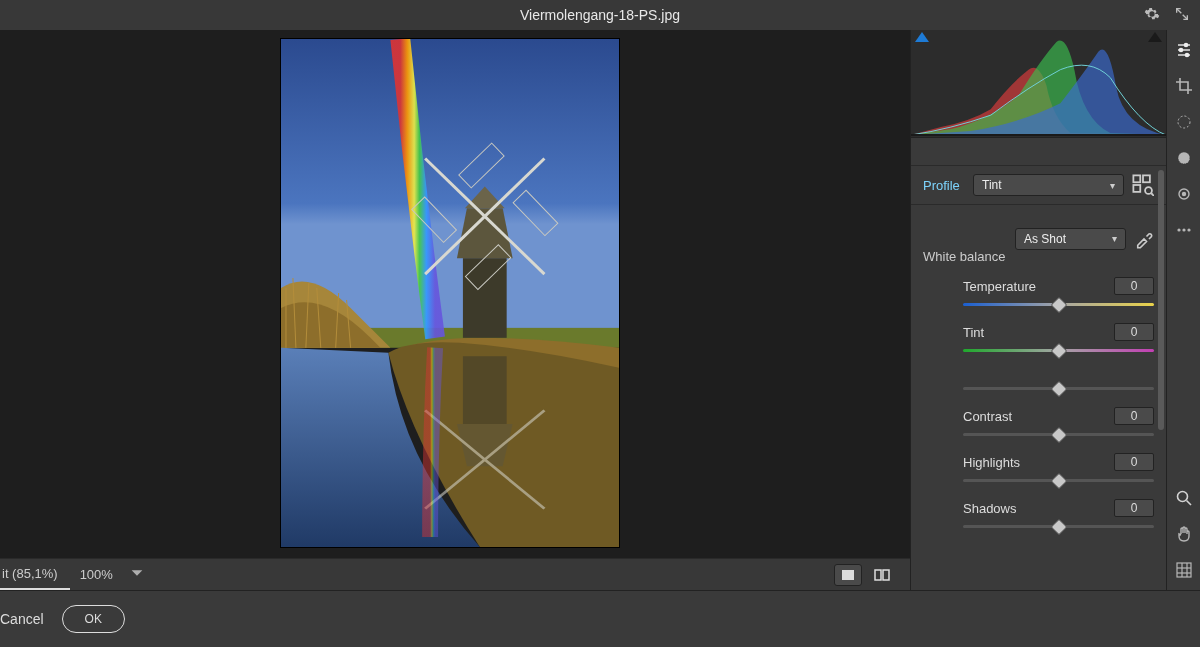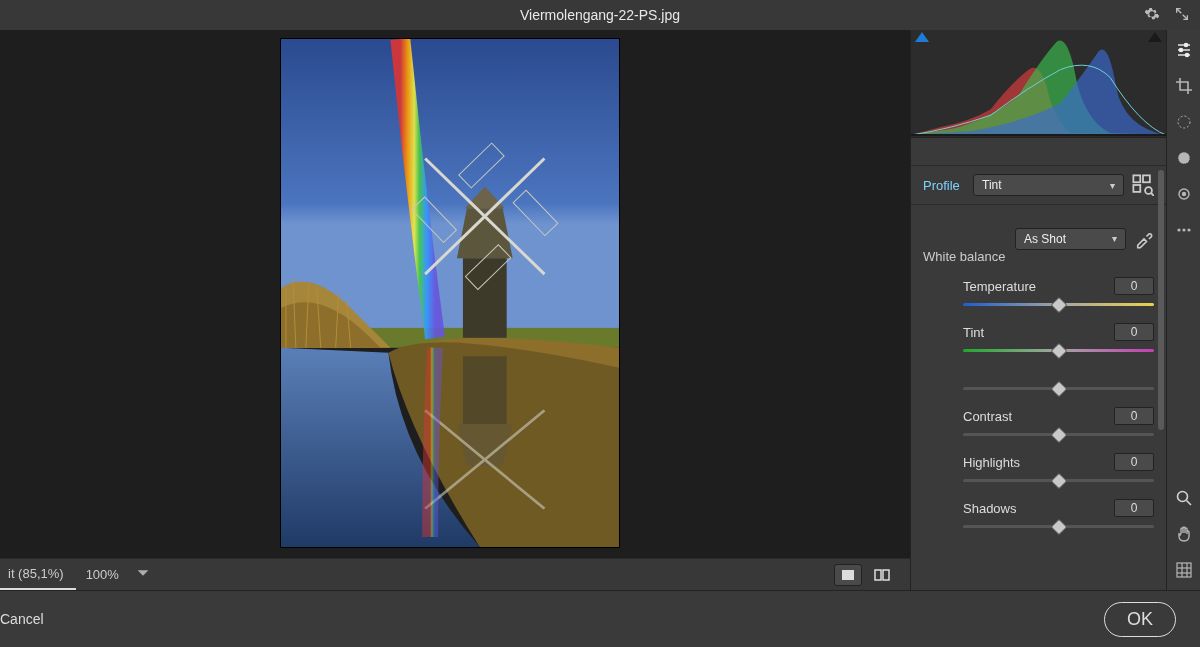--- a/index.html
+++ b/index.html
@@ -56,21 +56,21 @@
   .zoombar {
     position: absolute;
     left: 0; bottom: 0;
     height: 32px; width: 100%;
     background: #383838;
     display: flex; align-items: center;
     color: #ccc;
     border-top: 1px solid #2a2a2a;
   }
   .zoombar .fit {
-    padding: 0 12px 0 8px; height:100%; display:flex; align-items:center;
+    padding: 0 12px 0 2px; height:100%; display:flex; align-items:center;
     border-bottom: 2px solid #ddd;
     font-size: 13px;
   }
   .zoombar .z100 { padding: 0 10px; }
   .zoombar .chev { padding: 0 6px; opacity:.8; }
   .zoombar .spacer { flex:1; }
   .zoombar .viewtoggle {
     width:28px; height:22px; display:flex; align-items:center; justify-content:center;
     margin-right:6px;
     border:1px solid transparent; border-radius:3px;
@@ -183,35 +183,35 @@
   }
   .toolstrip .tool { width:20px; height:20px; display:flex; align-items:center; justify-content:center; cursor:pointer; opacity:.85; }
   .toolstrip .tool.active { opacity:1; }
   .toolstrip .spacer { flex:1; }
   .toolstrip svg { width:18px; height:18px; }
 
   
   .footer {
     position:absolute; left:0; bottom:0; width:1200px; height:57px;
     background:#3a3a3a; border-top:1px solid #222;
-    display:flex; align-items:center; justify-content:space-between;
+    display:flex; align-items:center; justify-content:flex-start;
     padding-right:24px; gap:18px;
   }
   .footer .cancel { color:#ddd; font-size:14px; cursor:pointer; }
   .footer .ok {
     border:1.5px solid #ddd; border-radius:18px;
-    padding: 6px 22px; font-size:18px; cursor:pointer;
+    padding: 6px 22px; font-size:12px; cursor:pointer;
   }
 
 </style>
 </head>
 <body>
 
 <div class="titlebar">
-  <div class="title">Viermolengang-22-PS.jpg</div>
+  <div class="title">Viermolengang-18-PS.jpg</div>
   <div class="right-icons">
     <span>
       <svg viewBox="0 0 24 24" fill="#bbb">
           <path d="M12 8a4 4 0 100 8 4 4 0 000-8zm9 4a7 7 0 01-.1 1.2l2 1.6-2 3.4-2.4-1a7 7 0 01-2 .1l-.4 2.6h-4l-.4-2.6a7 7 0 01-2-1.1l-2.4 1-2-3.4 2-1.6A7 7 0 013 12a7 7 0 01.1-1.2l-2-1.6 2-3.4 2.4 1a7 7 0 012-1.1L8 3h4l.4 2.6a7 7 0 012 1.1l2.4-1 2 3.4-2 1.6c.1.4.2.8.2 1.3z"></path>
         </svg>
     </span>
     <span>
       <svg viewBox="0 0 24 24" fill="none" stroke="#bbb" stroke-width="2">
           <path d="M4 10V4h6M20 14v6h-6"></path>
           <path d="M4 4l7 7M20 20l-7-7"></path>

